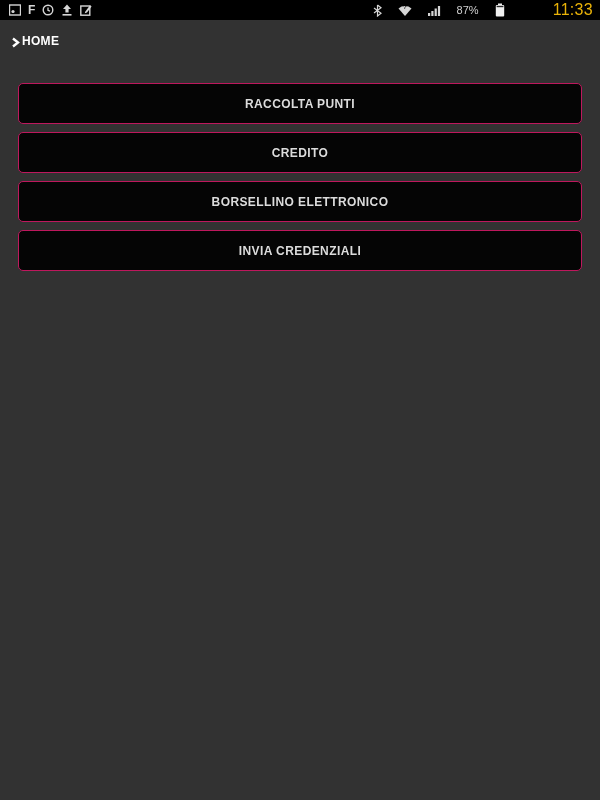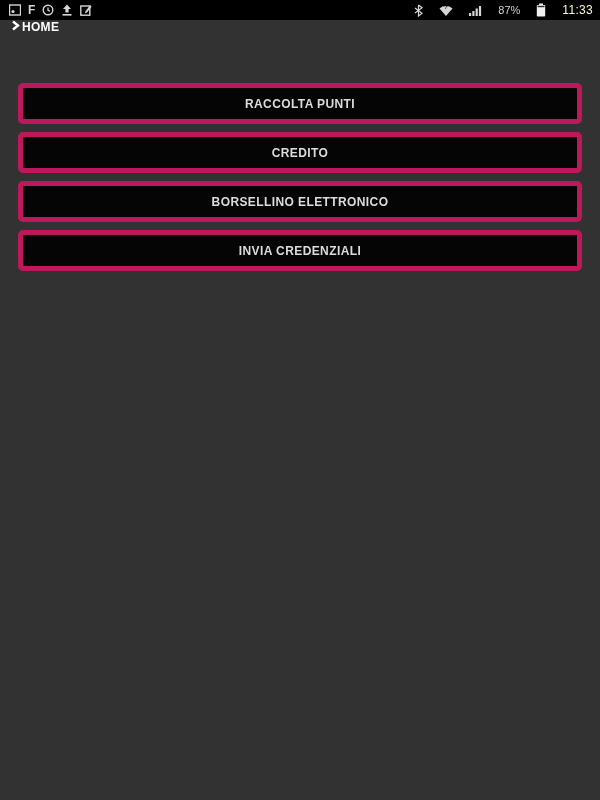--- a/index.html
+++ b/index.html
@@ -31,51 +31,52 @@
     font-weight: bold;
     font-size: 12px;
     line-height: 12px;
   }
   .sb-percent {
     color: #cfcfcf;
     font-size: 11px;
     line-height: 20px;
   }
   .sb-time {
-    color: #fef9c3;
-    font-size: 12px;
+    color: #eab308;
+    font-size: 16px;
     line-height: 20px;
     letter-spacing: 0.3px;
+    margin-left: 32px;
   }
 
   
   .header {
     height: 28px;
     display: flex;
-    align-items: flex-start;
+    align-items: flex-end;
     padding: 0 16px 0 11px;
   }
   .header .chev { display: inline-flex; margin-right: 2px; }
   .header-title {
     color: #ffffff;
     font-size: 12px;
     font-weight: bold;
     letter-spacing: 0.3px;
   }
 
   
   .menu {
     padding: 35px 18px 0 18px;
   }
   .menu-button {
     width: 100%;
     height: 41px;
     margin-bottom: 8px;
     background: #050505;
-    border: 5px solid #be185d;
+    border: 1px solid #be185d;
     border-radius: 5px;
     display: flex;
     align-items: center;
     justify-content: center;
     color: #dcdcdc;
     font-family: "Liberation Sans", sans-serif;
     font-size: 12px;
     font-weight: bold;
     letter-spacing: 0.4px;
     cursor: pointer;

